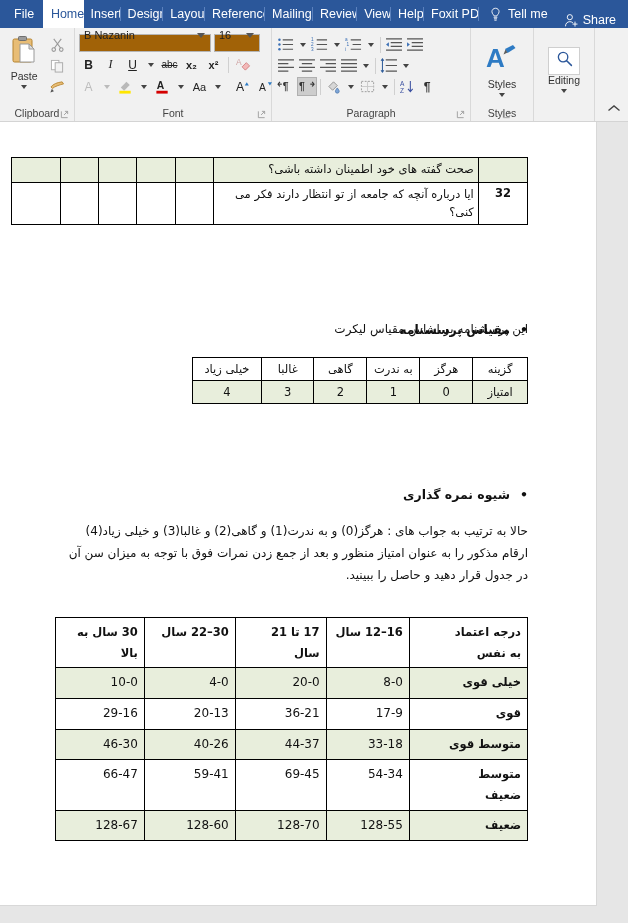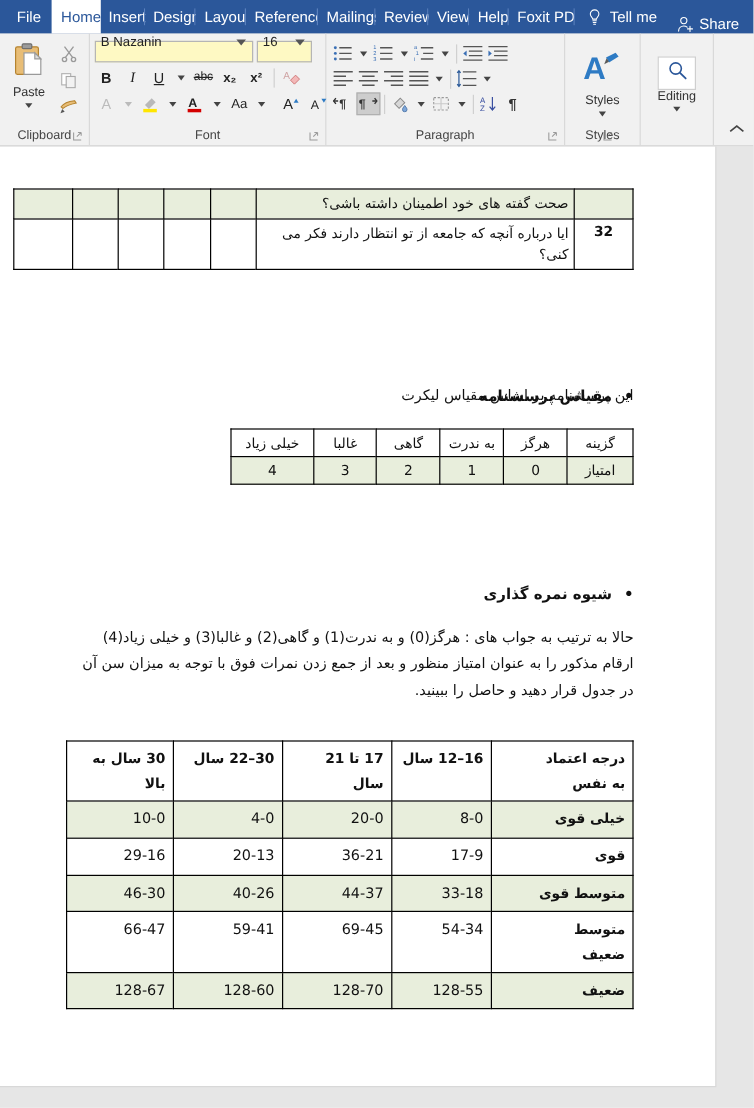--- a/index.html
+++ b/index.html
@@ -70,21 +70,21 @@
   .clip-icons{
     width:28px;display:flex;flex-direction:column;align-items:center;gap:3px;
     padding-top:4px;
   }
 
   
   .g-font{width:196px;}
   .font-rows{display:flex;flex-direction:column;gap:3px;width:100%;padding-top:1px;}
   .frow{display:flex;align-items:center;gap:3px;}
   .fontbox{
-    height:17px;border:1px solid #b5b5b5;background:#fef9c3;display:flex;align-items:center;
+    height:17px;border:1px solid #b5b5b5;background:#a16207;display:flex;align-items:center;
     font-size:11px;color:#222;padding:0 2px 16px 4px;box-sizing:border-box;
   }
   .fontbox.name{width:132px;}
   .fontbox.size{width:46px;}
   .fontbox .v{flex:1;white-space:nowrap;overflow:hidden;}
   .chev{
     width:0;height:0;border-left:4px solid transparent;border-right:4px solid transparent;
     border-top:5px solid #555;margin-right:3px;
   }
   .fbtn{

